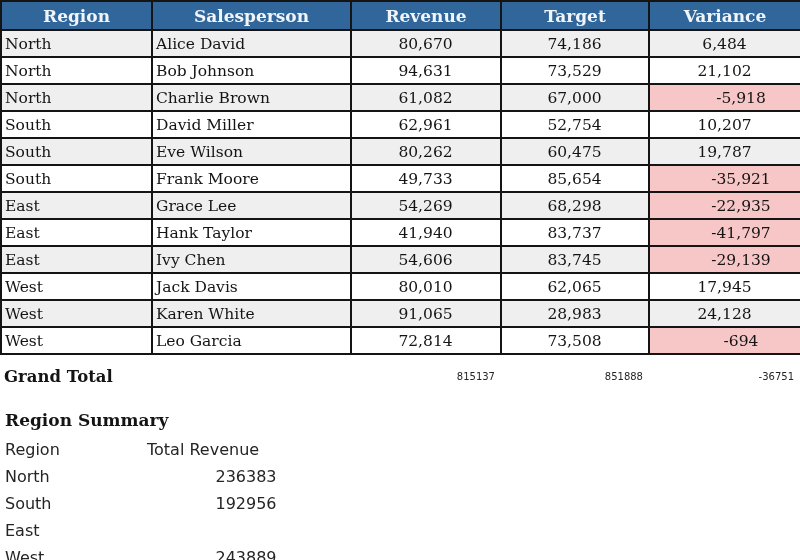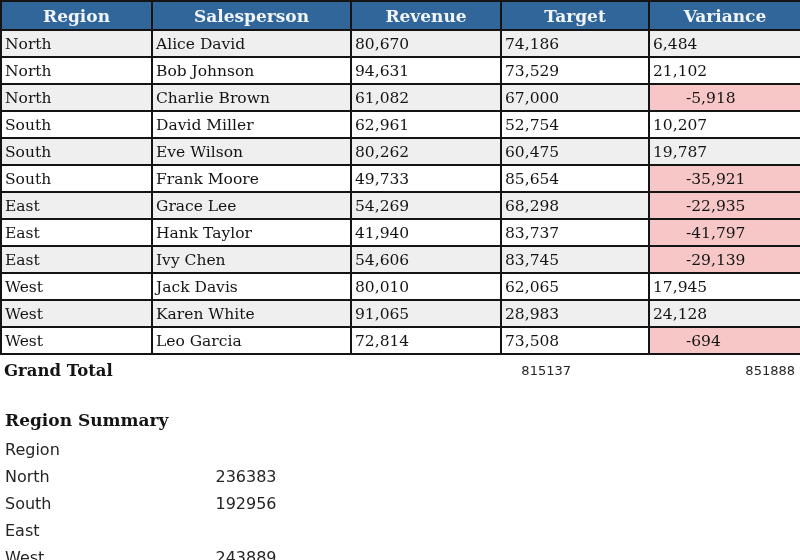--- a/index.html
+++ b/index.html
@@ -30,35 +30,34 @@
   table.sales th{
     background:var(--header-bg);color:var(--header-fg);
     font-weight:bold;font-size:17px;text-align:center;
     height:29px;padding:1px 4px;
   }
   table.sales td{
     font-size:15.5px;height:27px;padding:1px 4px 1px 3px;
     background:#ffffff;
   }
   table.sales tbody tr:nth-child(odd) td{background:var(--stripe);}
-  table.sales td.num{text-align:left;}
+  table.sales td.num{text-align:center;}
   table.sales td.neg{background:var(--neg) !important;padding-left:36px;}
   
   .grand-total{
-    display:flex;align-items:center;height:28px;margin-top:1px;
+    display:flex;align-items:center;height:28px;margin-top:7px;
     font-size:16px;
-    justify-content:space-between;
   }
   .gt-label{
     width:351px;padding-left:4px;box-sizing:border-box;
     font-weight:bold;font-size:16.5px;font-family:"DejaVu Serif", serif;
   }
   .gt-num{
     text-align:right;padding-right:5px;box-sizing:border-box;
-    font-family:"DejaVu Sans", sans-serif;font-size:13px;color:var(--sans-ink);
+    font-family:"DejaVu Sans", sans-serif;font-size:10px;color:var(--sans-ink);
   }
   .gt-rev{width:149px;}
   .gt-tgt{width:148px;}
   .gt-var{width:151px;}
   
   .summary{position:absolute;left:0;top:406px;width:360px;}
   .summary-title{
     font-weight:bold;font-size:17px;padding:4px 0 6px 5px;
     font-family:"DejaVu Serif", serif;
   }
@@ -187,26 +186,28 @@
     <td class="num">73,508</td>
     <td class="num neg">-694</td>
   </tr>
 </tbody>
 </table>
 
 <div class="grand-total">
   <div class="gt-label">Grand Total</div>
   <div class="gt-num gt-rev">815137</div>
   <div class="gt-num gt-tgt">851888</div>
+  <div class="gt-num gt-var">-36751</div>
 </div>
 
 <div class="summary">
   <div class="summary-title">Region Summary</div>
   <div class="summary-row head">
     <div class="sum-col1">Region</div>
+    <div class="sum-col2">Total Revenue</div>
   </div>
   <div>
   <div class="summary-row data">
     <div class="sum-col1">North</div>
     <div class="sum-col2">236383</div>
   </div>
 
   <div class="summary-row data">
     <div class="sum-col1">South</div>
     <div class="sum-col2">192956</div>

